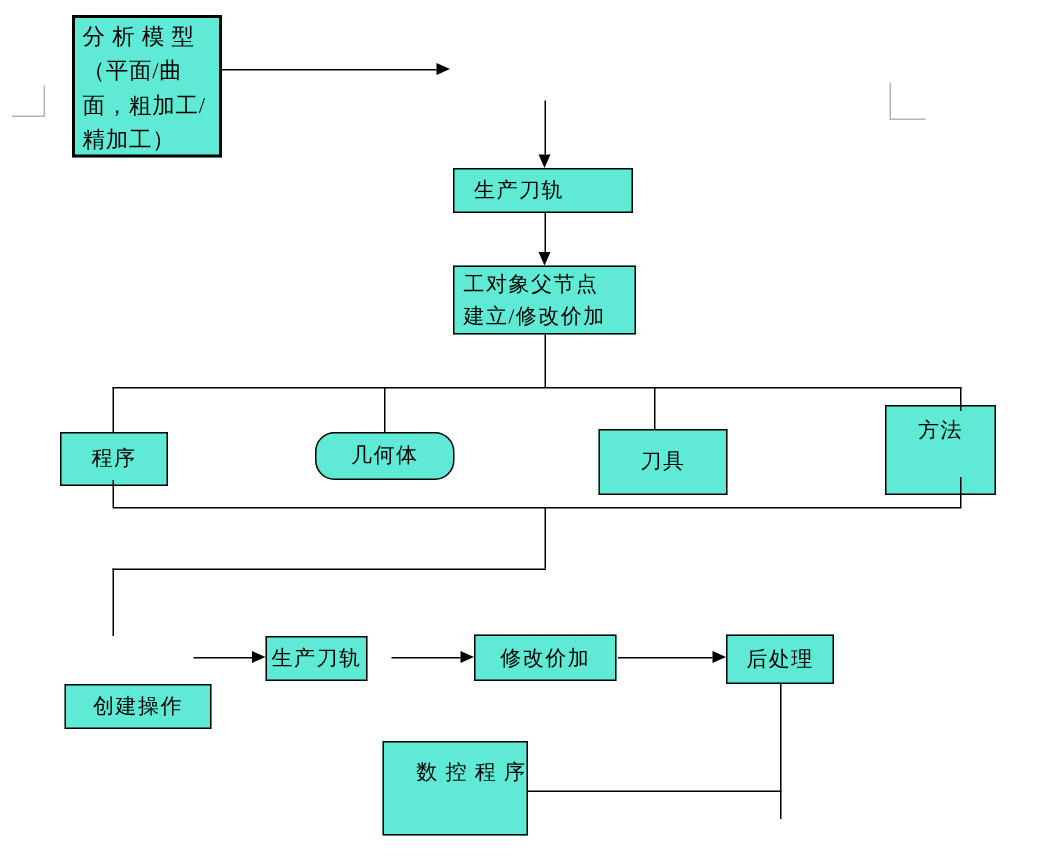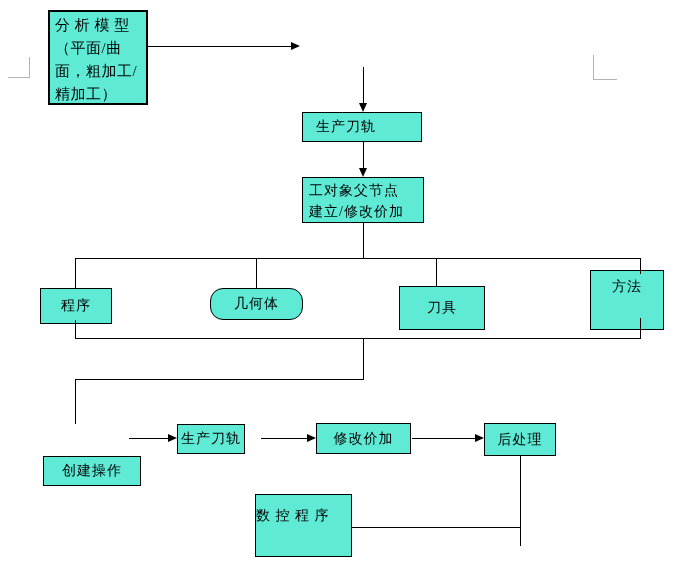--- a/index.html
+++ b/index.html
@@ -38,21 +38,21 @@
     font-size:14px; line-height:21px; padding:2px 6px; }
   #b-program  { left:40px;  top:288px; width:72px; height:36px; }
   #b-geometry { left:210px; top:288px; width:93px; height:32px;border-radius:13px; }
   #b-tool     { left:399px; top:286px; width:86px; height:44px; }
   #b-method   { left:590px; top:270px; width:74px; height:60px; align-items:flex-start; padding-top:7px; }
   #b-create-op    { left:43px;  top:424px; width:98px; height:30px;margin-top:32px; }
   #b-gen-toolpath { left:177px; top:424px; width:68px; height:30px; }
   #b-sim-toolpath { left:316px; top:423px; width:95px; height:31px; }
   #b-postprocess  { left:484px; top:423px; width:72px; height:33px; }
   #b-nc-program { left:255px; top:494px; width:97px; height:63px;
-    align-items:flex-start; padding-top:9px; line-height:23px; }
+    align-items:flex-end; padding-top:9px; line-height:23px; }
 </style>
 </head>
 <body>
 
 <div id="canvas">
 
   <div id="mark-left" class="margin-mark"></div>
   <div id="mark-right" class="margin-mark"></div>
 
   <div id="b-analyze" class="box multiline">

